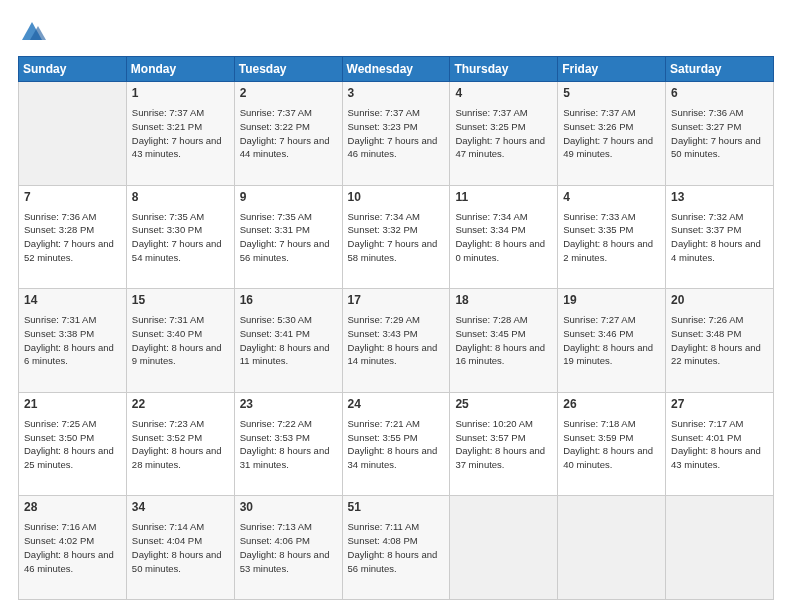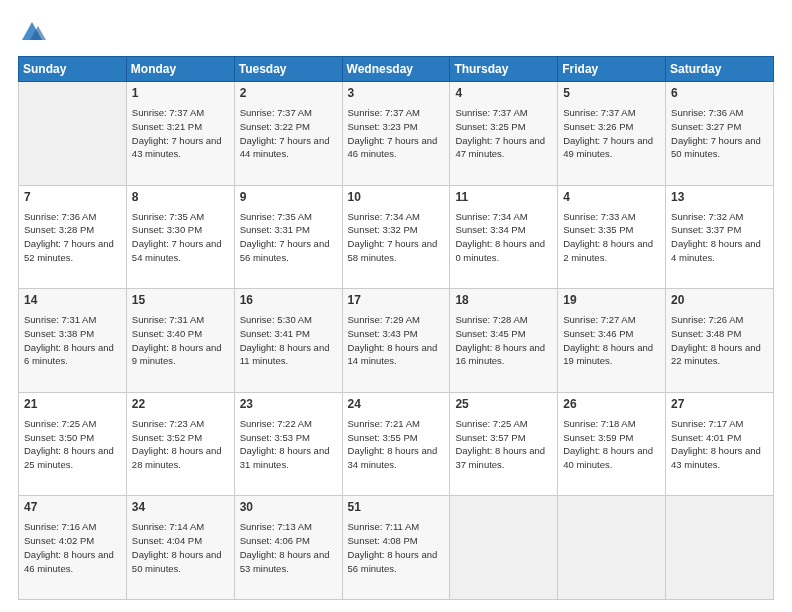--- a/index.html
+++ b/index.html
@@ -312,21 +312,21 @@
           </td>
           <td>
             <span class="day-num">24</span>
             <div class="day-info">Sunrise: 7:21 AM
 Sunset: 3:55 PM
 Daylight: 8 hours
 and 34 minutes.</div>
           </td>
           <td>
             <span class="day-num">25</span>
-            <div class="day-info">Sunrise: 7:25 AM
+            <div class="day-info">Sunrise: 10:20 AM
 Sunset: 3:57 PM
 Daylight: 8 hours
 and 37 minutes.</div>
           </td>
           <td>
             <span class="day-num">26</span>
             <div class="day-info">Sunrise: 7:18 AM
 Sunset: 3:59 PM
 Daylight: 8 hours
 and 40 minutes.</div>
@@ -334,21 +334,21 @@
           <td>
             <span class="day-num">27</span>
             <div class="day-info">Sunrise: 7:17 AM
 Sunset: 4:01 PM
 Daylight: 8 hours
 and 43 minutes.</div>
           </td>
         </tr>
         <tr>
           <td>
-            <span class="day-num">47</span>
+            <span class="day-num">28</span>
             <div class="day-info">Sunrise: 7:16 AM
 Sunset: 4:02 PM
 Daylight: 8 hours
 and 46 minutes.</div>
           </td>
           <td>
             <span class="day-num">34</span>
             <div class="day-info">Sunrise: 7:14 AM
 Sunset: 4:04 PM
 Daylight: 8 hours

